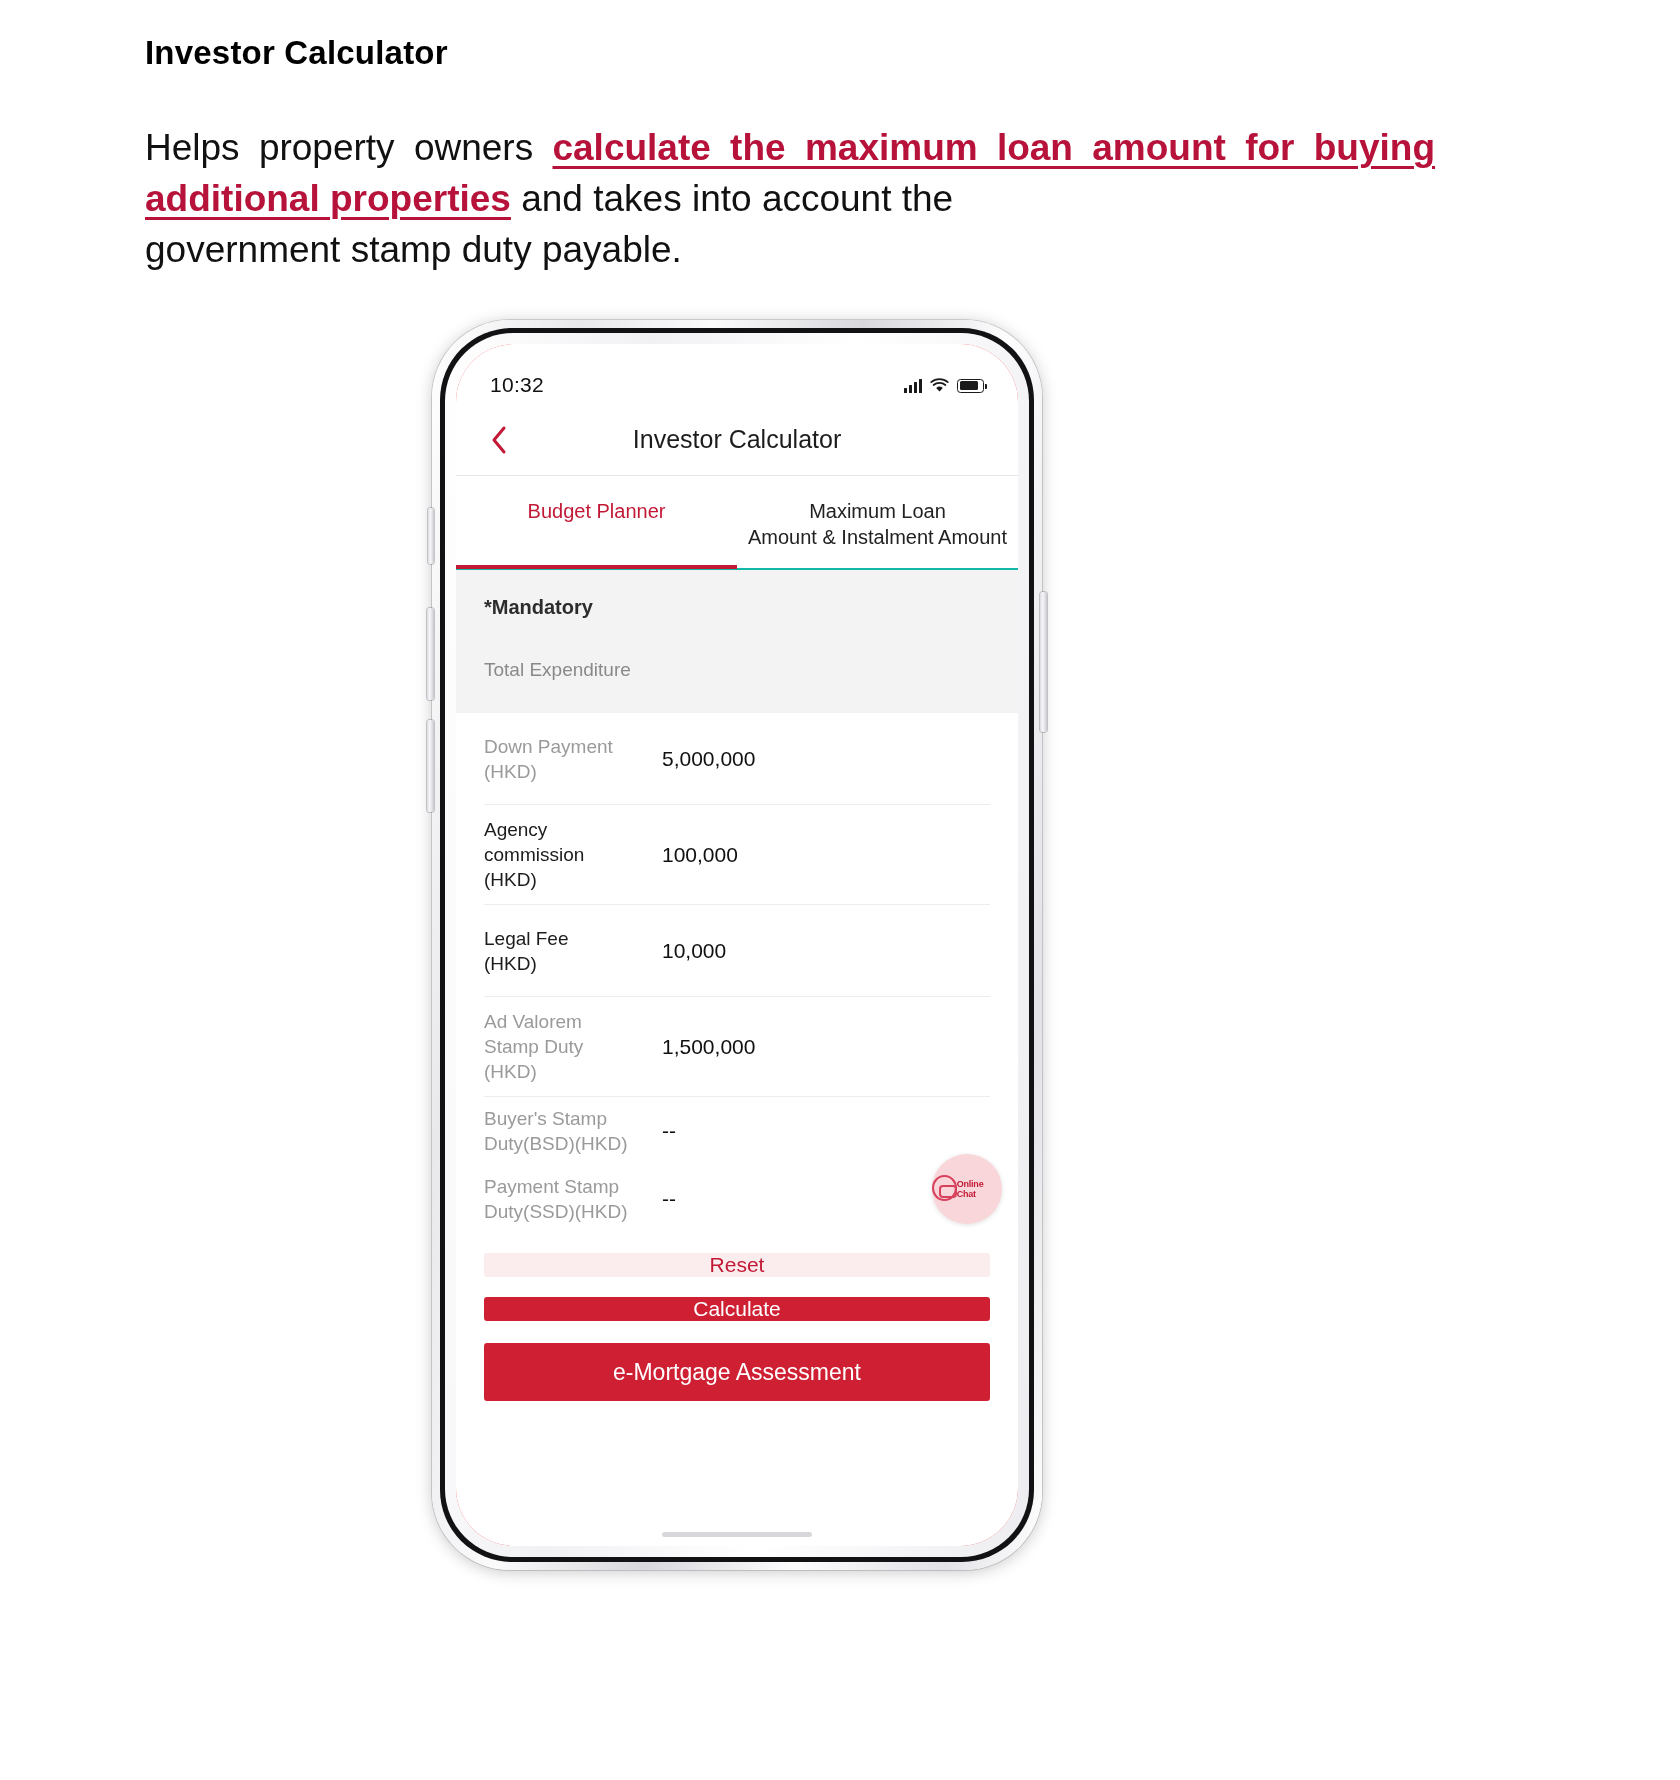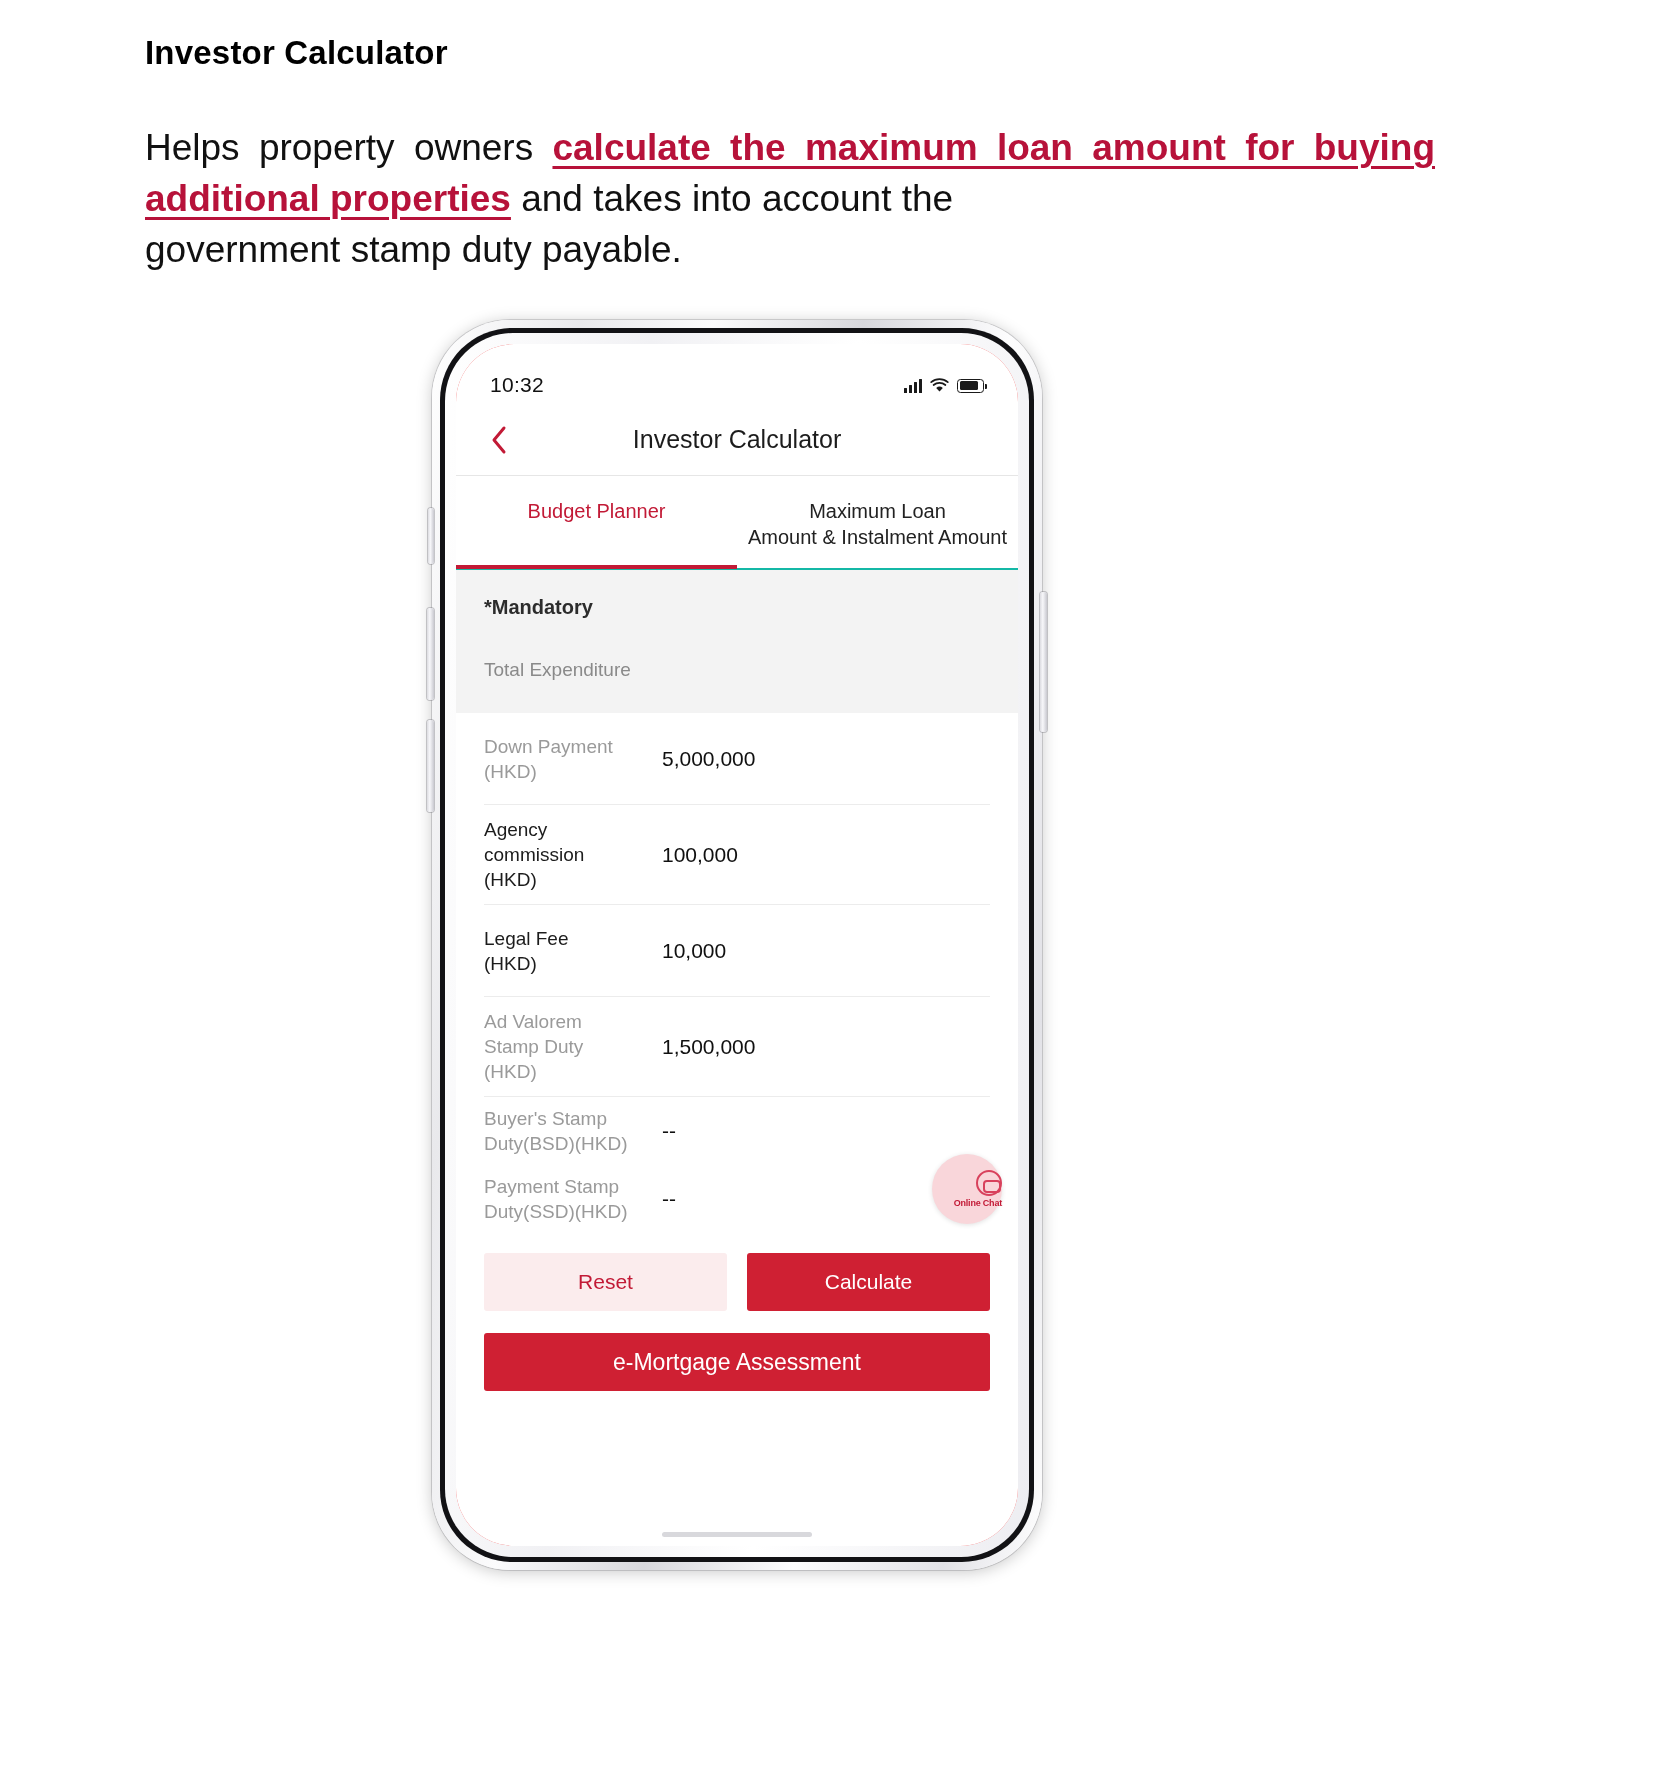--- a/index.html
+++ b/index.html
@@ -217,21 +217,21 @@
   .row-label.muted { color: #9a9a9a; }
   .row-label.dark  { color: #1c1c1c; }
   .row-value {
     flex: 1;
     font-size: 21px;
     color: #101010;
     padding-left: 10px;
   }
 
   .actions { padding: 20px 28px 0; }
-  .btn-row { display: flex; gap: 20px; }
+  .btn-row { display: flex; gap: 20px; flex-direction: column; }
   .btn {
     flex: 1;
     height: 58px;
     border: none;
     border-radius: 3px;
     font-size: 21px;
     font-family: "Liberation Sans", sans-serif;
     cursor: pointer;
   }
   .btn-reset { background: #fbeced; color: #c21a36; }
@@ -250,22 +250,22 @@
   }
 
   .chat-fab {
     position: absolute;
     right: 16px;
     bottom: 322px;
     width: 70px; height: 70px;
     border-radius: 50%;
     background: #f9d6da;
     display: flex;
-    flex-direction: column;
-    align-items: flex-end;
+    flex-direction: row;
+    align-items: center;
     justify-content: center;
     cursor: pointer;
     box-shadow: 0 1px 5px rgba(0,0,0,.12);
   }
   .chat-fab .bubble {
     width: 26px; height: 26px;
     border-radius: 50%;
     border: 2.5px solid #d8415c;
     position: relative;
     margin-bottom: 2px;

